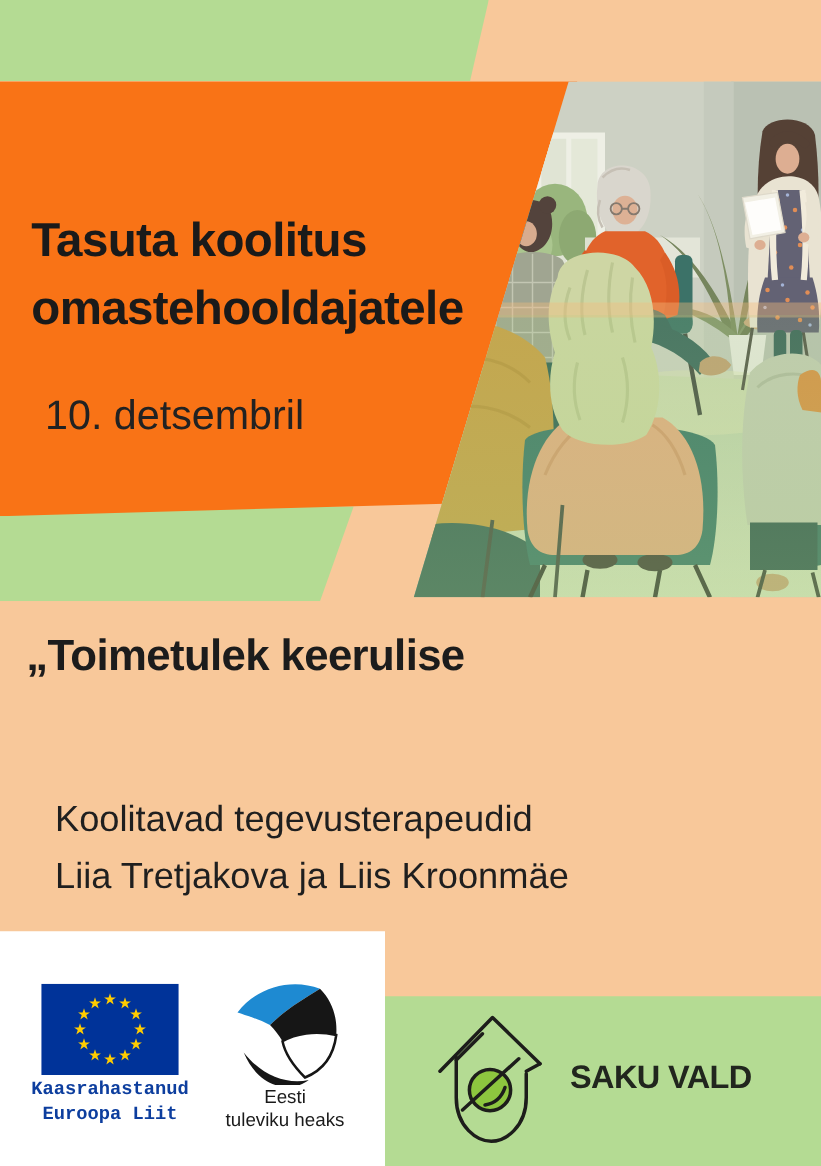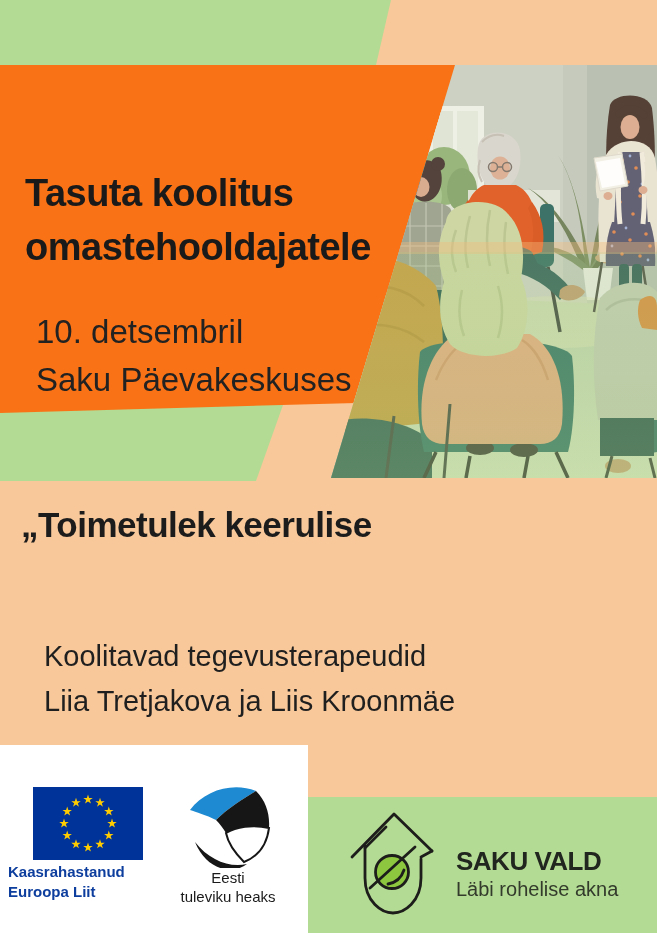--- a/index.html
+++ b/index.html
@@ -20,42 +20,41 @@
   .photo-wrap{left:327px;top:65px;width:330px;height:413px;
     clip-path:polygon(128px 0,330px 0,330px 413px,4px 413px);}
   .photo-wrap svg{display:block;width:330px;height:413px;}
   .footer-white{left:0;top:745px;width:308px;height:188px;background:#ffffff;}
   .footer-green{left:308px;top:797px;width:349px;height:136px;background:#b4db93;}
   
   .headline{left:25px;top:101px;font-size:38px;line-height:54px;font-weight:700;letter-spacing:-0.5px;}
   .dates{left:36px;top:243px;font-size:33px;line-height:48px;font-weight:400;color:#222;}
   .quote{left:21px;top:496px;font-size:35px;line-height:58px;font-weight:700;letter-spacing:-0.5px;color:#1c1c1c;}
   .trainers{left:24px;top:634px;font-size:29px;line-height:45px;font-weight:400;color:#1f1f1f;margin-left:20px;}
-  .eu-caption{left:8px;top:862px;width:160px;font-size:15px;line-height:20px;
-    font-weight:700;color:#0d3e9e;}
+  .eu-caption{left:8px;top:862px;width:160px;text-align:center;font-size:15px;line-height:20px;
+    font-weight:700;color:#0d3e9e;font-family:Liberation Mono, monospace;}
   .ee-caption{left:158px;top:868px;width:140px;text-align:center;font-size:15px;line-height:19px;color:#1a1a1a;}
   .saku-text{left:456px;top:846px;}
   .saku-title{font-size:26px;font-weight:700;letter-spacing:-0.5px;color:#21261e;line-height:30px;}
   .saku-subtitle{font-size:20px;font-weight:400;color:#333b2c;line-height:24px;margin-top:1px;}
   .logo-svg{display:block;}
 </style>
 </head>
 <body>
 
 <div class="abs band-green-top"></div>
 <div class="abs band-green-mid"></div>
 
 <div class="abs white-box">
   <div class="abs headline">
     <div>Tasuta koolitus</div>
     <div>omastehooldajatele</div>
   </div>
   <div class="abs dates">
     <div>10. detsembril</div>
-    <div>Saku Päevakeskuses</div>
   </div>
 </div>
 
 <div class="abs photo-wrap">
   <svg viewBox="327 65 330 413" preserveAspectRatio="none">
     <defs>
       <linearGradient id="floorG" x1="0" y1="0" x2="0" y2="1">
         <stop offset="0" stop-color="#b9cdaa"></stop>
           <stop offset="1" stop-color="#d6e4c0"></stop>
       </linearGradient>
@@ -277,14 +276,13 @@
     <path d="M17,40 L17,72 C17,96 34,107 45,107 C56,107 73,96 73,72 L73,53"></path>
   </g>
   <circle cx="44" cy="66" r="16.5" fill="#8dc63f" stroke="#1d1d1b" stroke-width="2.8"></circle>
   <g fill="none" stroke="#1d1d1b" stroke-width="2.8" stroke-linecap="round">
     <path d="M22,82 L67,41"></path>
     <path d="M40,78 Q52,76 56,64"></path>
   </g>
 </svg>
 <div class="abs saku-text">
   <div class="saku-title">SAKU VALD</div>
-  <div class="saku-subtitle">Läbi rohelise akna</div>
 </div>
 
 </body></html>

